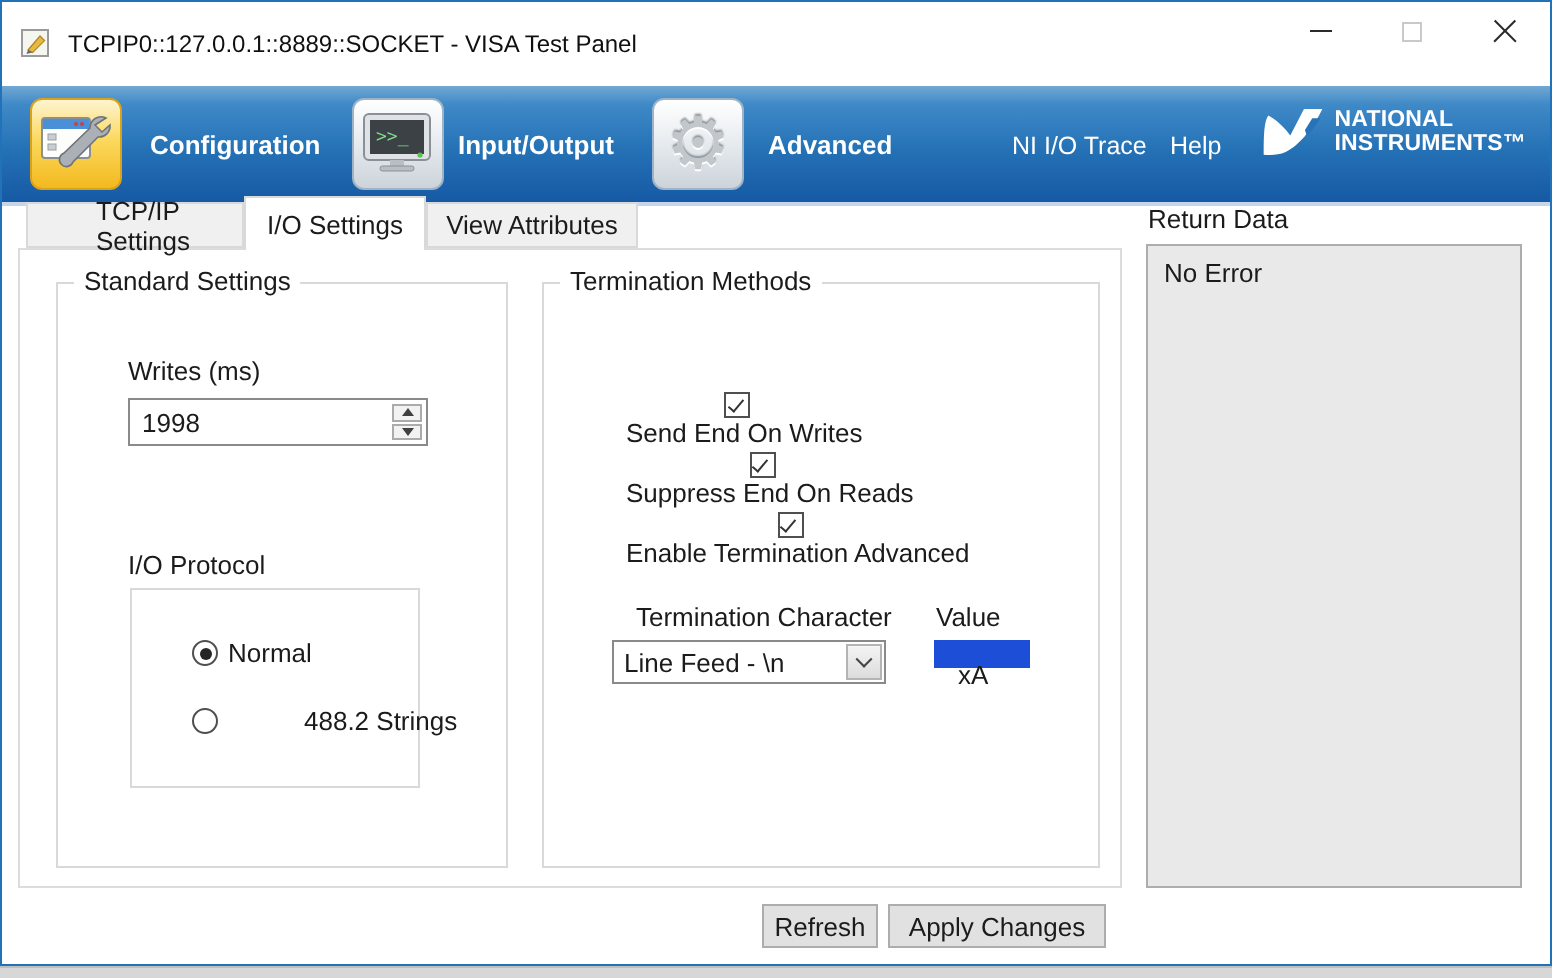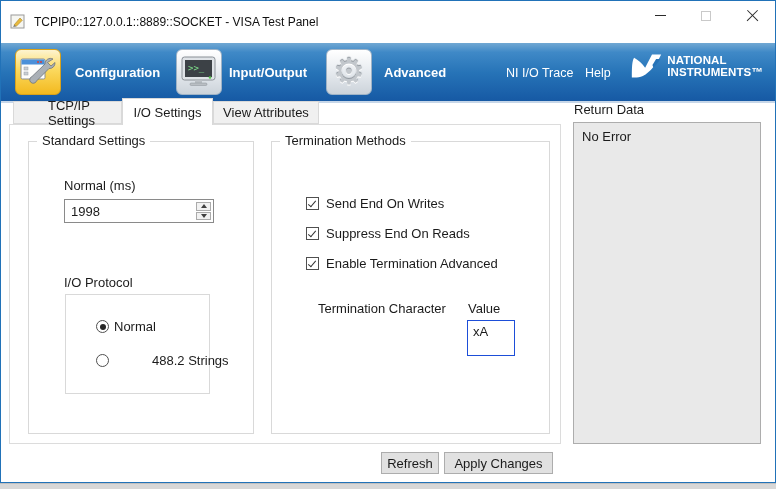--- a/index.html
+++ b/index.html
@@ -62,31 +62,31 @@
   .tri-down { width:0; height:0; border-left:3px solid transparent; border-right:3px solid transparent; border-top:4px solid #404040; }
 
   
   .proto-box { position:absolute; left:36px; top:152px; width:145px; height:100px; border:1px solid #d9d9d9; }
   .radio-row { position:absolute; left:30px; display:flex; align-items:center; }
   .radio { width:13px; height:13px; border:1px solid #4f4f4f; border-radius:50%; background:#fff; position:relative; flex:0 0 auto; }
   .radio.sel::after { content:""; position:absolute; left:2.5px; top:2.5px; width:6px; height:6px; border-radius:50%; background:#262626; }
   .radio-label { margin-left:5px; font-size:13px; white-space:nowrap; }
 
   
-  .cb-row { position:absolute; left:34px; display:flex; align-items:center; }
+  .cb-row { position:absolute; left:34px; display:flex; align-items:center;flex-direction:column; }
   .cb { width:13px; height:13px; border:1px solid #4f4f4f; background:#fff; position:relative; flex:0 0 auto; }
   .cb-check { position:absolute; left:2.5px; top:0.5px; width:4px; height:8px; border-right:1.6px solid #333; border-bottom:1.6px solid #333; transform:rotate(40deg); }
   .cb-label { margin-left:7px; font-size:13px; white-space:nowrap; }
 
   
   .combo { position:absolute; left:34px; top:178px; width:137px; height:22px; border:1px solid #8a8a8a; background:#fff; }
   .combo-text { position:absolute; left:5px; top:3px; font-size:13px; white-space:nowrap; }
   .combo-arrow { position:absolute; right:1px; top:1px; width:18px; height:18px; background:linear-gradient(180deg,#f4f4f4,#dcdcdc); border:1px solid #b4b4b4; display:flex; align-items:center; justify-content:center; }
   .chev { width:6px; height:6px; border-right:1.5px solid #444; border-bottom:1.5px solid #444; transform:rotate(45deg) translate(-1px,-1px); }
-  .value-box { position:absolute; left:195px; top:178px; width:48px; height:36px; border:1px solid #1d4ed8; background:#fff; }
+  .value-box { position:absolute; left:195px; top:178px; width:48px; height:14px; border:7px solid #1d4ed8; background:#fff; }
   .value-text { position:absolute; left:5px; top:3px; font-size:13px; }
 
   
   .return-label { position:absolute; left:573px; top:101px; font-size:13px; }
   .return-box { position:absolute; left:572px; top:121px; width:188px; height:322px; background:#e9e9e9; border:1px solid #adadad; padding:6px 8px; font-size:13px; }
 
   
   .action-btn { position:absolute; top:451px; height:22px; background:#e1e1e1; border:1px solid #adadad; font-size:13px; display:flex; align-items:center; justify-content:center; }
   .btn-refresh { left:380px; width:58px; }
   .btn-apply { left:443px; width:109px; }
@@ -166,21 +166,21 @@
 
   <div class="tab tab-tcpip">TCP/IP Settings</div>
   <div class="tab tab-io active">I/O Settings</div>
   <div class="tab tab-view">View Attributes</div>
 
   <div class="panel">
 
     <div class="group group-standard">
       <span class="group-caption">Standard Settings</span>
 
-      <span class="form-label" style="left:35px; top:36px;">Normal (ms)</span>
+      <span class="form-label" style="left:35px; top:36px;">Writes (ms)</span>
       <div class="spinbox">
         <span class="spin-text">1998</span>
         <div class="spin-btns">
           <div class="spin-cell">
               <div class="tri-up"></div>
             </div>
           <div class="spin-cell">
               <div class="tri-down"></div>
             </div>
         </div>
@@ -215,20 +215,26 @@
         <span class="cb-label">Suppress End On Reads</span>
       </div>
       <div class="cb-row" style="top:114px;">
         <div class="cb">
             <div class="cb-check"></div>
           </div>
         <span class="cb-label">Enable Termination Advanced</span>
       </div>
 
       <span class="form-label" style="left:23px; top:159px;margin-left:23px;">Termination Character</span>
+      <div class="combo">
+        <span class="combo-text">Line Feed - \n</span>
+        <div class="combo-arrow">
+            <div class="chev"></div>
+          </div>
+      </div>
 
       <span class="form-label" style="left:196px; top:159px;">Value</span>
       <div class="value-box">
         <span class="value-text">xA</span>
       </div>
     </div>
   </div>
 
   <span class="return-label">Return Data</span>
   <div class="return-box">

